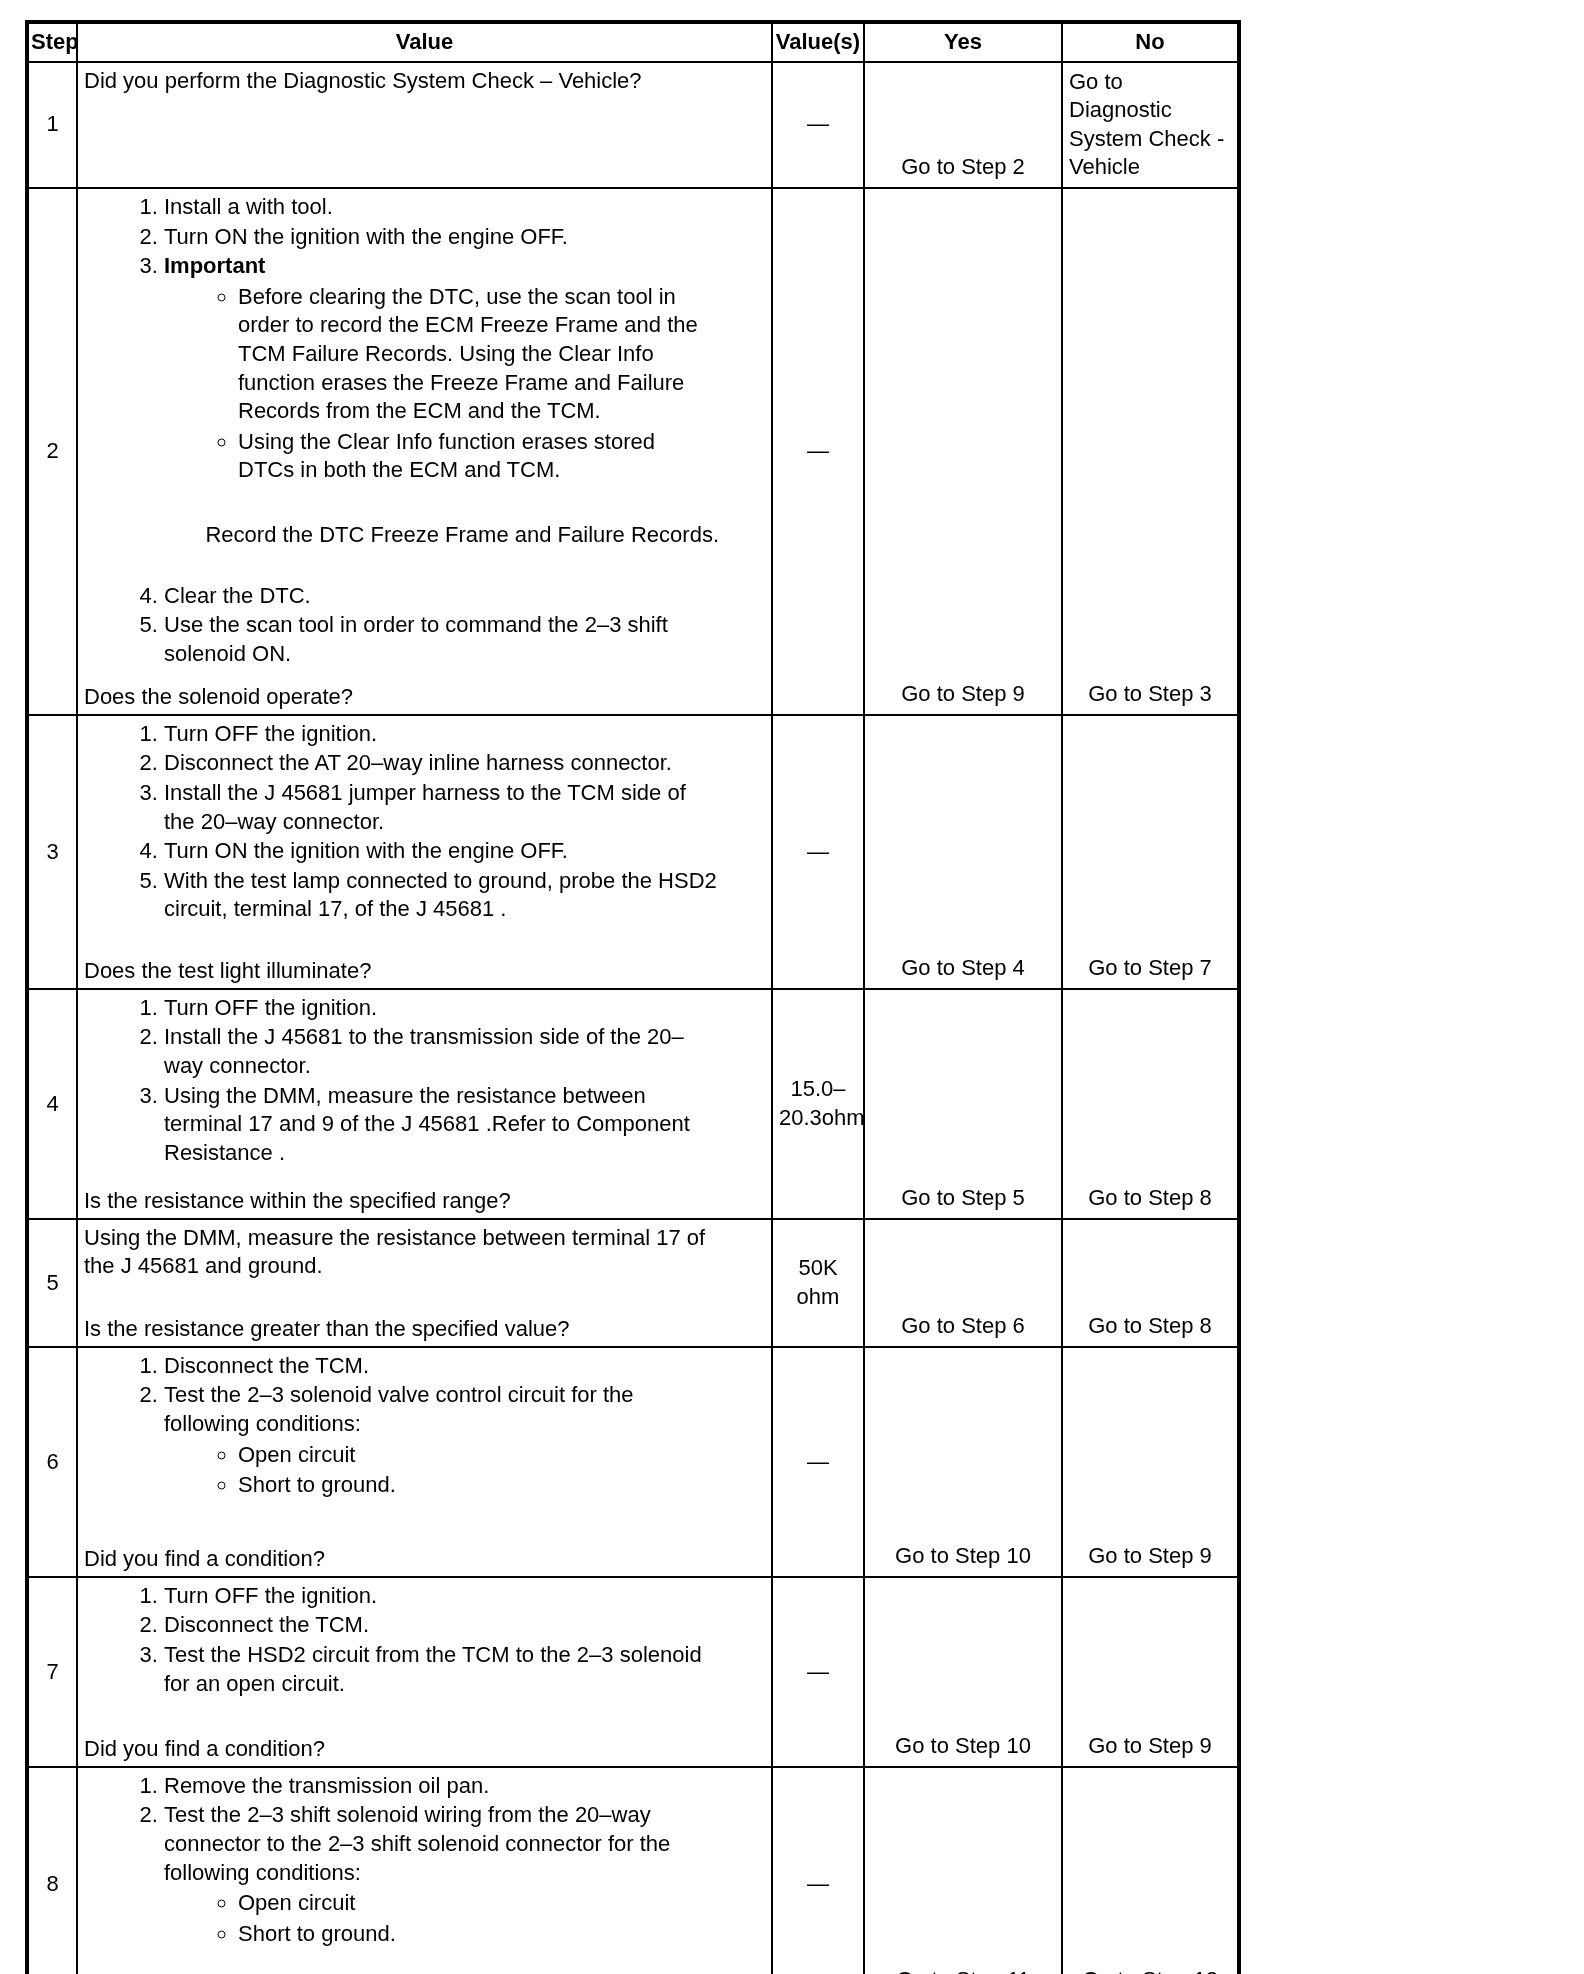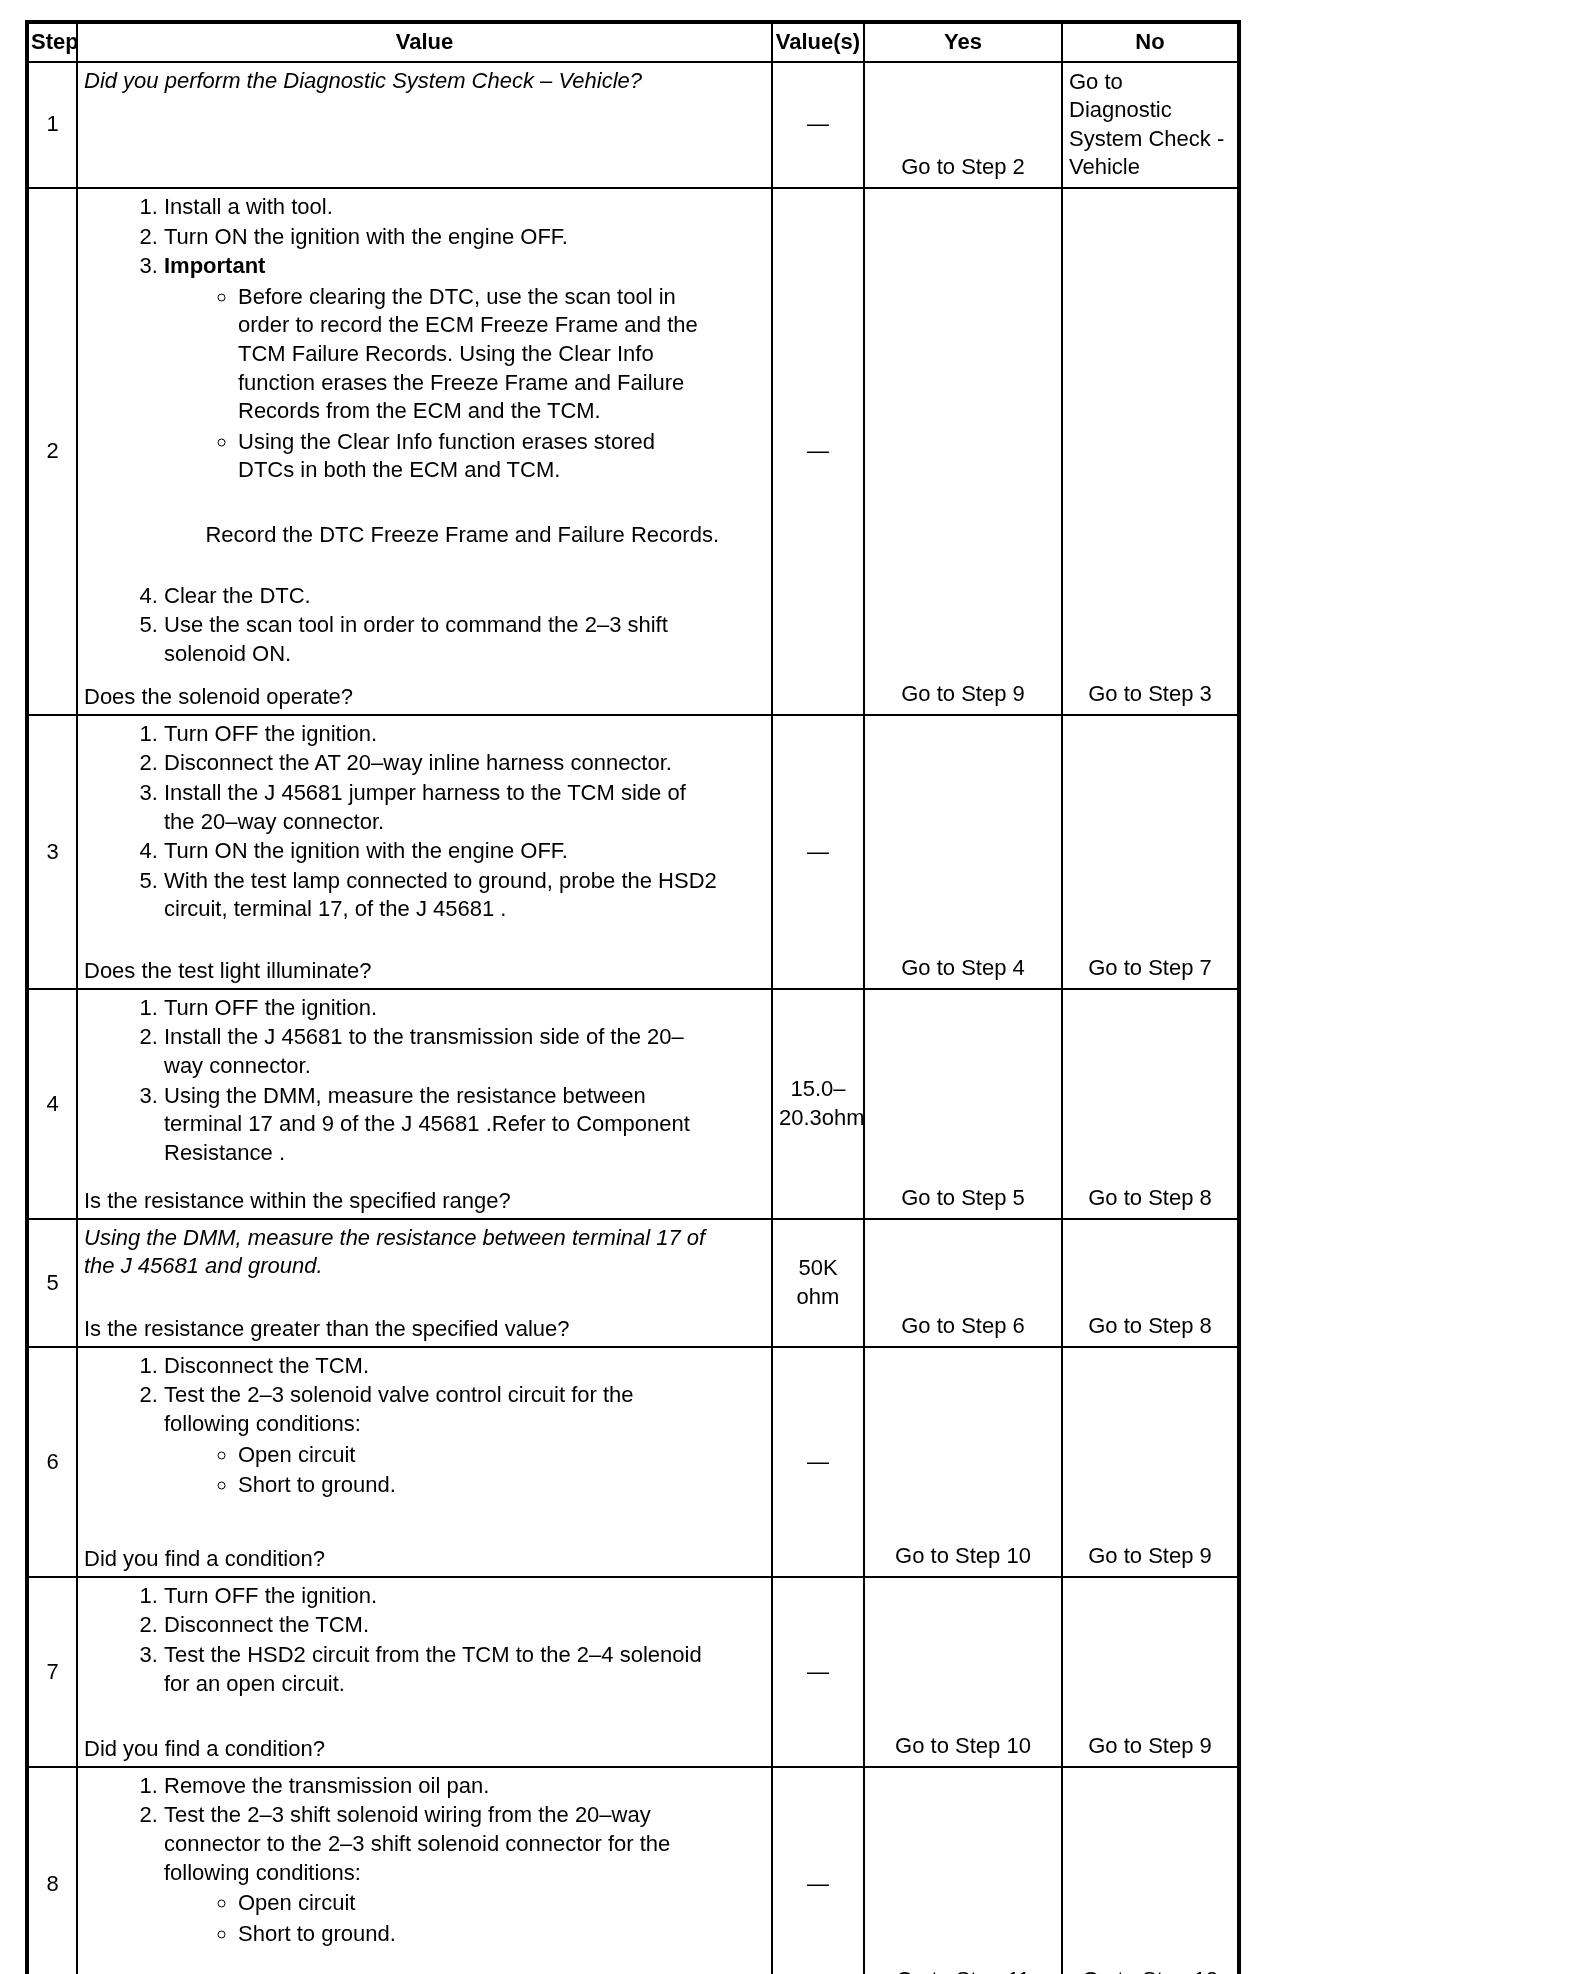--- a/index.html
+++ b/index.html
@@ -49,21 +49,21 @@
   .r8 { min-height: 228px; }
   ol.steps { margin: 2px 0 0; padding-left: 80px; }
   ol.steps > li { max-width: 555px; margin: 0 0 1px; }
   ul.subs {
     list-style-type: circle;
     margin: 2px 0 4px;
     padding-left: 74px;
     font-weight: normal;
   }
   ul.subs > li { max-width: 475px; margin: 0 0 2px; }
-  .para { margin: 2px 0 0; max-width: 625px; font-style: italic; }
+  .para { margin: 2px 0 0; max-width: 625px; }
   .note { margin: 32px 0 30px 80px; max-width: 555px; text-align: right; }
   .question { margin: 0; margin-top: auto; padding-top: 14px; }
   .bold { font-weight: bold; text-align: center; }
 </style>
 </head>
 <body>
 
 <table class="diag">
   <colgroup>
     <col style="width:50px">
@@ -197,21 +197,21 @@
       <td class="no">Go to Step 9</td>
     </tr>
 
     <tr>
       <td class="step">7</td>
       <td class="action">
         <div class="af r7">
           <ol class="steps">
             <li>Turn OFF the ignition.</li>
             <li>Disconnect the TCM.</li>
-            <li>Test the HSD2 circuit from the TCM to the 2–4 solenoid for an open circuit.</li>
+            <li>Test the HSD2 circuit from the TCM to the 2–3 solenoid for an open circuit.</li>
           </ol>
           <p class="question">Did you find a condition?</p>
         </div>
       </td>
       <td class="value">—</td>
       <td class="yes">Go to Step 10</td>
       <td class="no">Go to Step 9</td>
     </tr>
 
     <tr>

